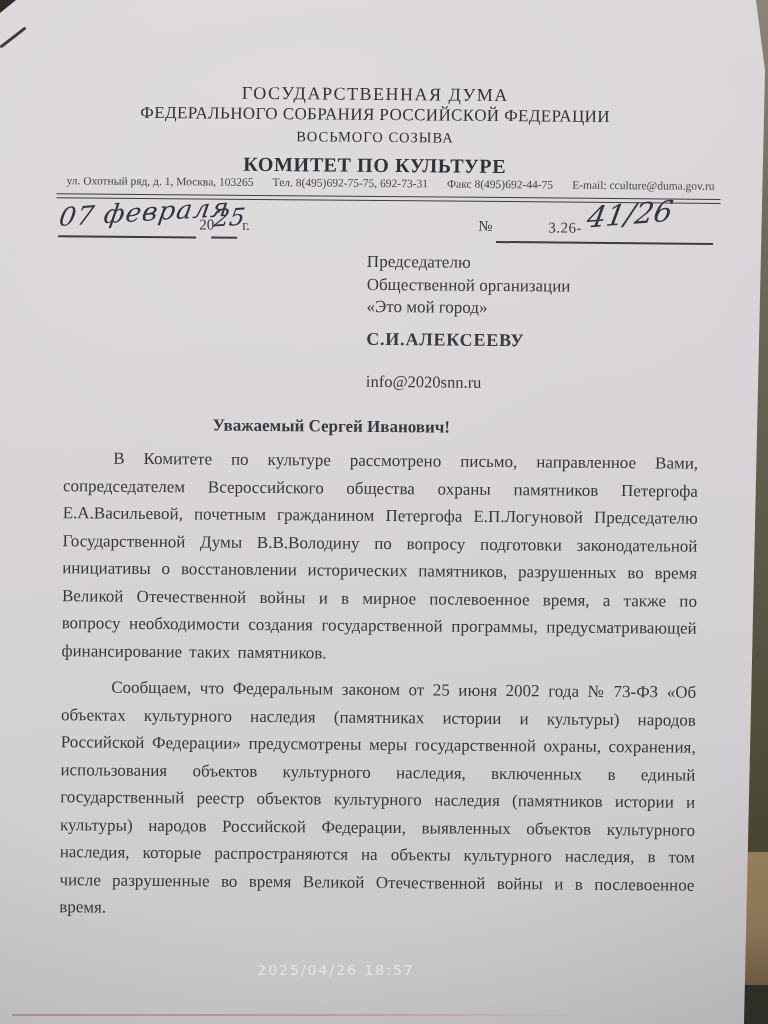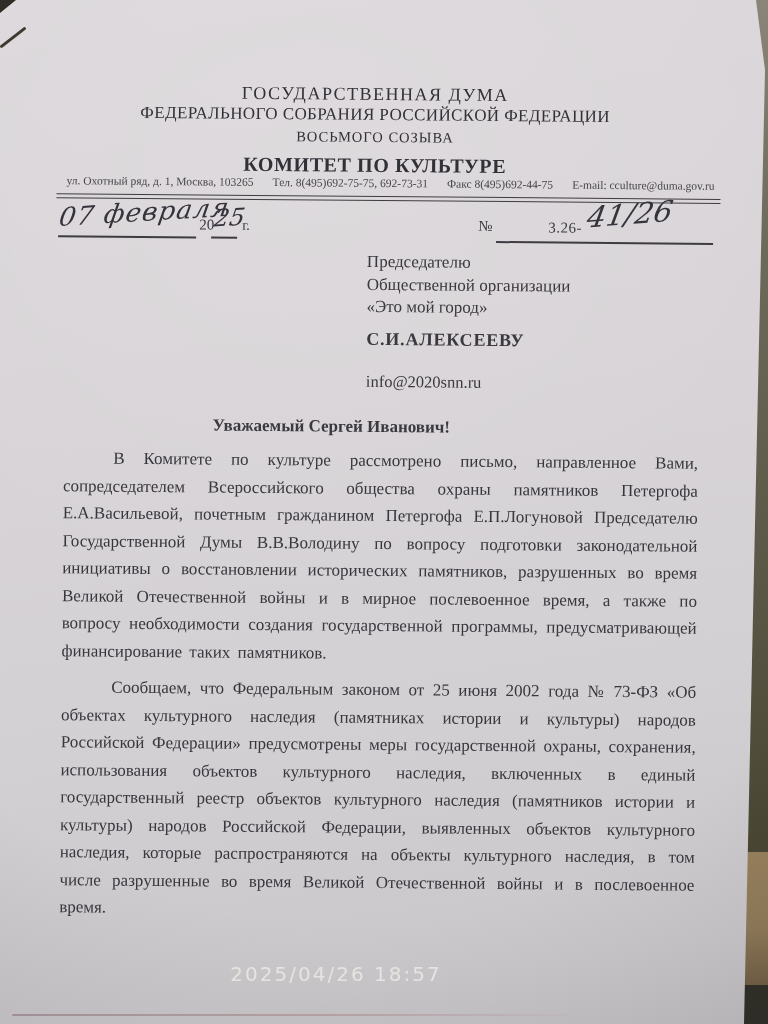--- a/index.html
+++ b/index.html
@@ -72,21 +72,21 @@
   .salutation{position:absolute;left:212px;top:417px;font-size:17px;font-weight:bold;}
   .para{
     position:absolute;left:63px;width:635px;font-size:17px;line-height:27.5px;
     text-align:justify;text-indent:50px;word-spacing:3px;color:#38373d;
   }
   .p1{top:447px;}
   .p2{top:676px;}
   
   .timestamp{
     position:absolute;left:0;top:962px;width:672px;text-align:center;
-    font-family:"DejaVu Sans",sans-serif;font-size:20px;letter-spacing:2px;
+    font-family:"DejaVu Sans",sans-serif;font-size:14px;letter-spacing:2px;
     color:#e9e7e3;opacity:0.92;
   }
 </style>
 </head>
 <body>
 
 <div class="photo">
   <div class="bg"></div>
   <div class="bg-wood"></div>
   <div class="bg-dark-corner"></div>

